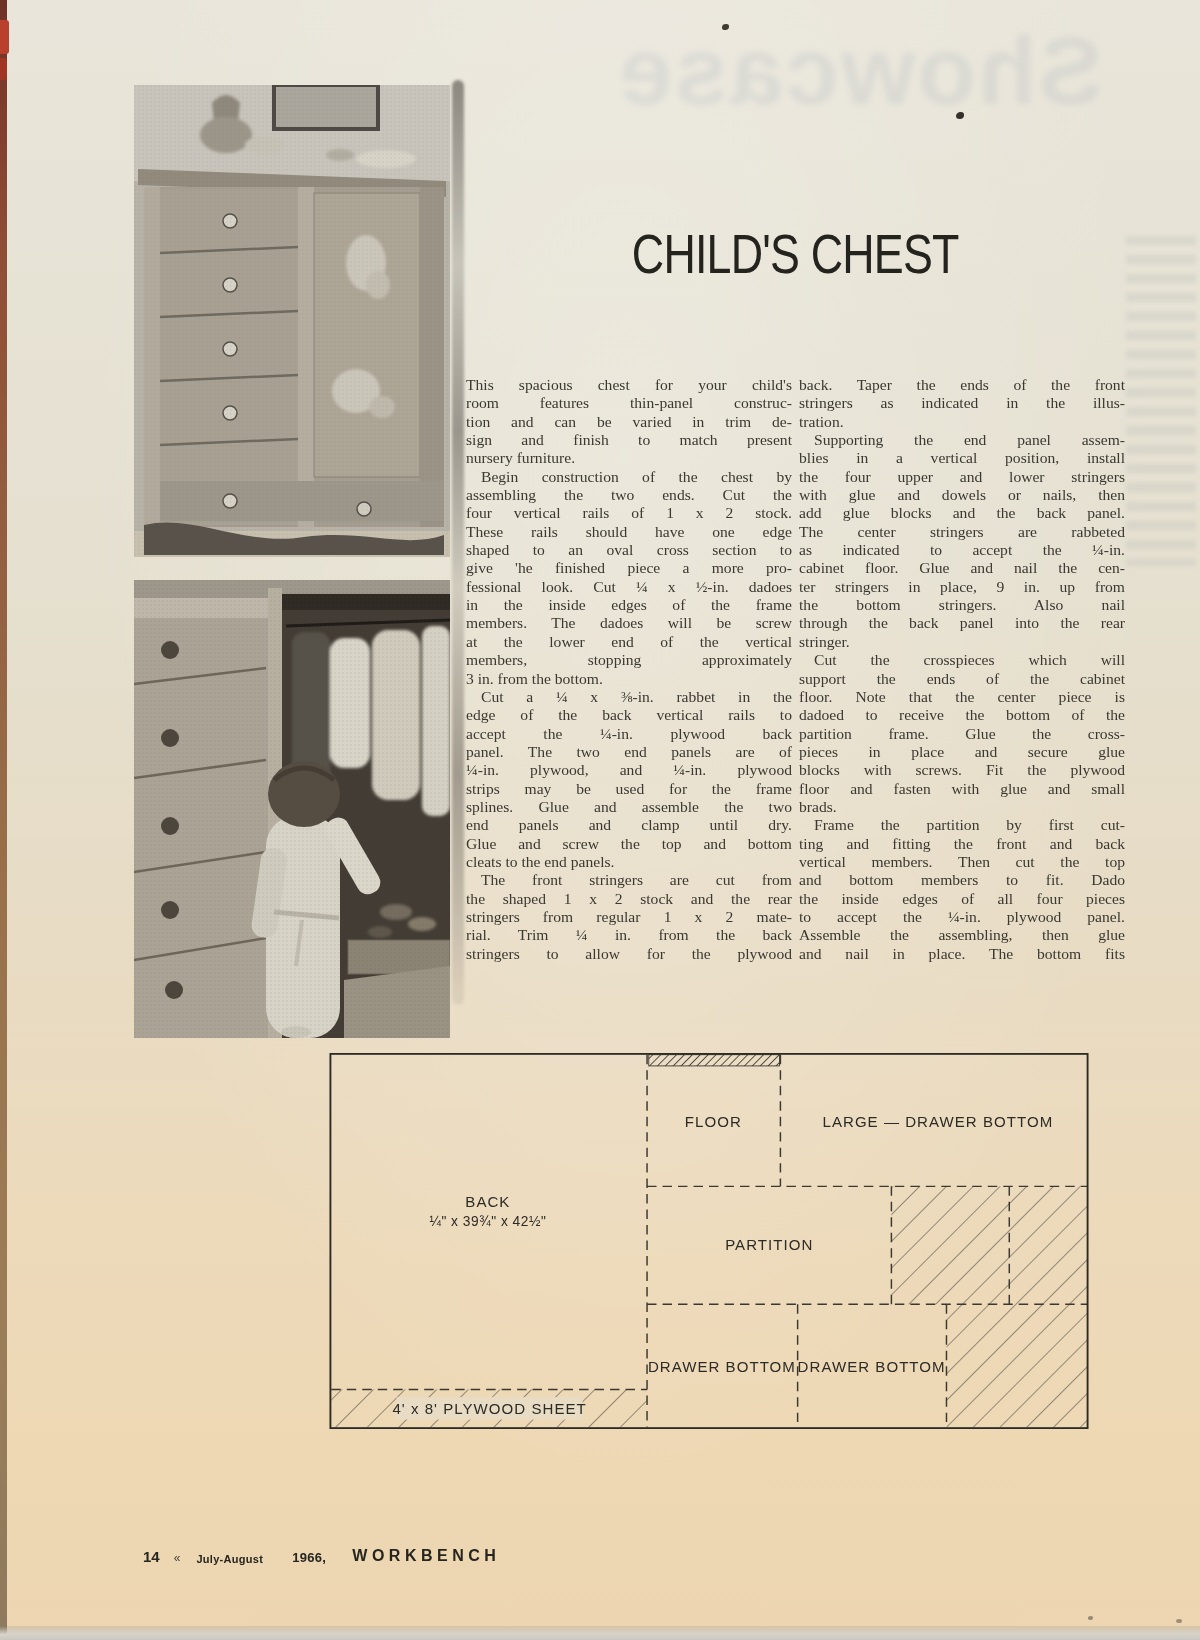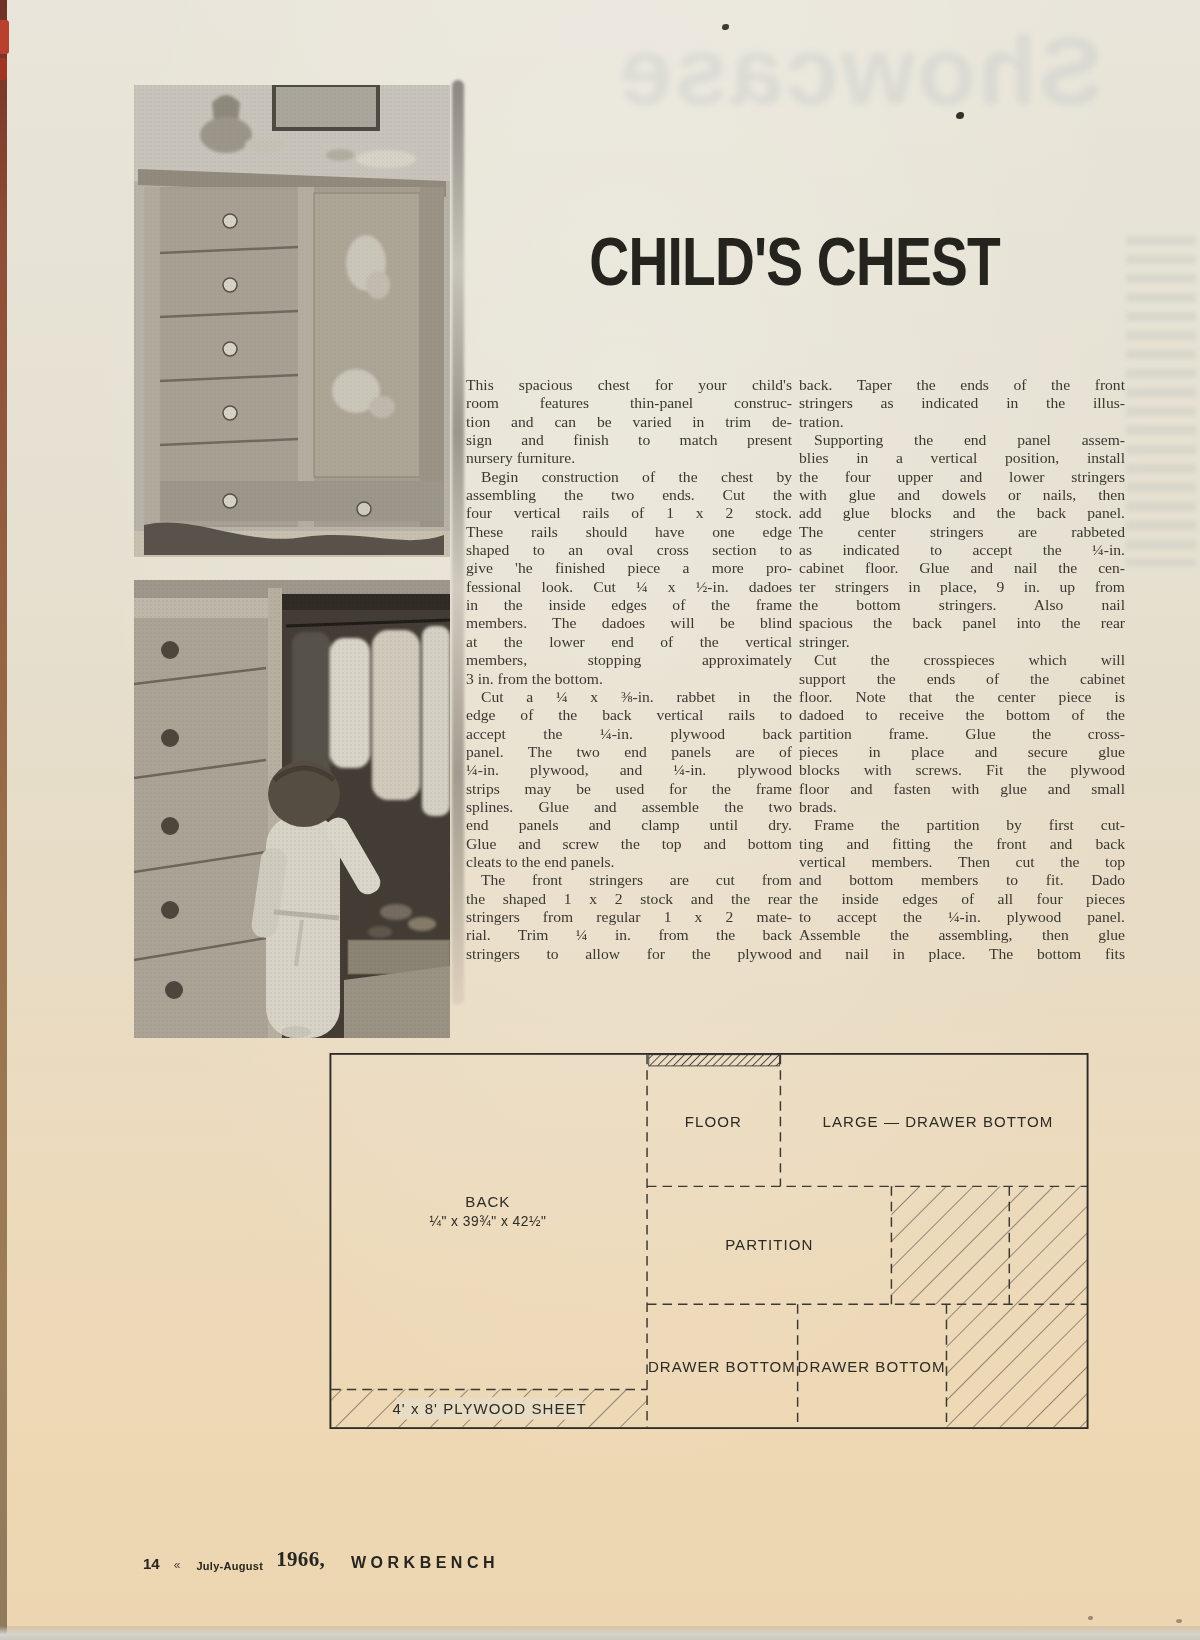--- a/index.html
+++ b/index.html
@@ -30,21 +30,21 @@
   .speck.s4{left:1176px;top:1619px;width:6px;height:4px;opacity:.45;}
 
   
   .photo{position:absolute;}
   .photo svg{display:block;width:100%;height:100%;}
   .photo-1{left:134px;top:85px;width:316px;height:472px;}
   .photo-2{left:134px;top:580px;width:316px;height:458px;}
 
   
   .headline{position:absolute;left:470px;top:176px;width:650px;height:82px;text-align:center;
-    font-family:"Liberation Sans","DejaVu Sans",sans-serif;font-weight:700;font-size:69px;line-height:80px;
+    font-family:"Liberation Sans","DejaVu Sans",sans-serif;font-weight:400;font-size:56px;line-height:80px;
     color:#24231e;white-space:nowrap;}
   .headline span{display:inline-block;transform:scaleX(.80);transform-origin:center;letter-spacing:-1px;}
   .byline{position:absolute;left:470px;top:314px;width:650px;padding-right:14px;box-sizing:border-box;text-align:right;
     font-family:"Liberation Sans","DejaVu Sans",sans-serif;font-weight:700;font-size:23px;letter-spacing:1.5px;color:#2a2922;}
 
   
   .col{position:absolute;top:376px;width:326px;color:#3b3831;}
   .col-1{left:466px;}
   .col-2{left:799px;}
   .line{font-size:15.6px;line-height:18.35px;text-align:justify;text-align-last:justify;}
@@ -56,21 +56,21 @@
   .diagram svg{display:block;width:100%;height:100%;}
   .dlabel{font-family:"Liberation Sans","DejaVu Sans",sans-serif;font-size:17.5px;letter-spacing:1.2px;fill:#2c2b26;}
   .dlabel.small{font-size:16px;letter-spacing:.6px;}
 
   
   .footer{position:absolute;left:143px;top:1547px;display:flex;align-items:flex-end;
     font-family:"Liberation Sans","DejaVu Sans",sans-serif;font-weight:700;color:#26251f;}
   .footer .pageno{font-size:15px;}
   .footer .mark{font-size:12px;margin:0 16px 0 14px;font-weight:400;color:#4a463c;}
   .footer .month{font-size:11px;letter-spacing:.3px;}
-  .footer .year{font-size:21px;margin-left:13px;letter-spacing:.3px;font-family:Liberation Serif, serif;}
+  .footer .year{font-size:13px;margin-left:29px;letter-spacing:.3px;}
   .footer .mag{font-size:16px;margin-left:26px;letter-spacing:4.5px;}
 </style>
 </head>
 <body>
 
 <div class="page">
   <div class="sheen"></div>
 
   <div class="left-edge"></div>
   <div class="red-mark-1"></div>
@@ -202,21 +202,21 @@
       <div class="line">sign and finish to match present</div>
       <div class="line last">nursery furniture.</div>
       <div class="line ind">Begin construction of the chest by</div>
       <div class="line">assembling the two ends. Cut the</div>
       <div class="line">four vertical rails of 1 x 2 stock.</div>
       <div class="line">These rails should have one edge</div>
       <div class="line">shaped to an oval cross section to</div>
       <div class="line">give 'he finished piece a more pro-</div>
       <div class="line">fessional look. Cut ¼ x ½-in. dadoes</div>
       <div class="line">in the inside edges of the frame</div>
-      <div class="line">members. The dadoes will be blind</div>
+      <div class="line">members. The dadoes will be screw</div>
       <div class="line">at the lower end of the vertical</div>
       <div class="line">members, stopping approximately</div>
       <div class="line last">3 in. from the bottom.</div>
       <div class="line ind">Cut a ¼ x ⅜-in. rabbet in the</div>
       <div class="line">edge of the back vertical rails to</div>
       <div class="line">accept the ¼-in. plywood back</div>
       <div class="line">panel. The two end panels are of</div>
       <div class="line">¼-in. plywood, and ¼-in. plywood</div>
       <div class="line">strips may be used for the frame</div>
       <div class="line">splines. Glue and assemble the two</div>
@@ -236,21 +236,21 @@
       <div class="line ind">Supporting the end panel assem-</div>
       <div class="line">blies in a vertical position, install</div>
       <div class="line">the four upper and lower stringers</div>
       <div class="line">with glue and dowels or nails, then</div>
       <div class="line">add glue blocks and the back panel.</div>
       <div class="line">The center stringers are rabbeted</div>
       <div class="line">as indicated to accept the ¼-in.</div>
       <div class="line">cabinet floor. Glue and nail the cen-</div>
       <div class="line">ter stringers in place, 9 in. up from</div>
       <div class="line">the bottom stringers. Also nail</div>
-      <div class="line">spacious the back panel into the rear</div>
+      <div class="line">through the back panel into the rear</div>
       <div class="line last">stringer.</div>
       <div class="line ind">Cut the crosspieces which will</div>
       <div class="line">support the ends of the cabinet</div>
       <div class="line">floor. Note that the center piece is</div>
       <div class="line">dadoed to receive the bottom of the</div>
       <div class="line">partition frame. Glue the cross-</div>
       <div class="line">pieces in place and secure glue</div>
       <div class="line">blocks with screws. Fit the plywood</div>
       <div class="line">floor and fasten with glue and small</div>
       <div class="line last">brads.</div>

